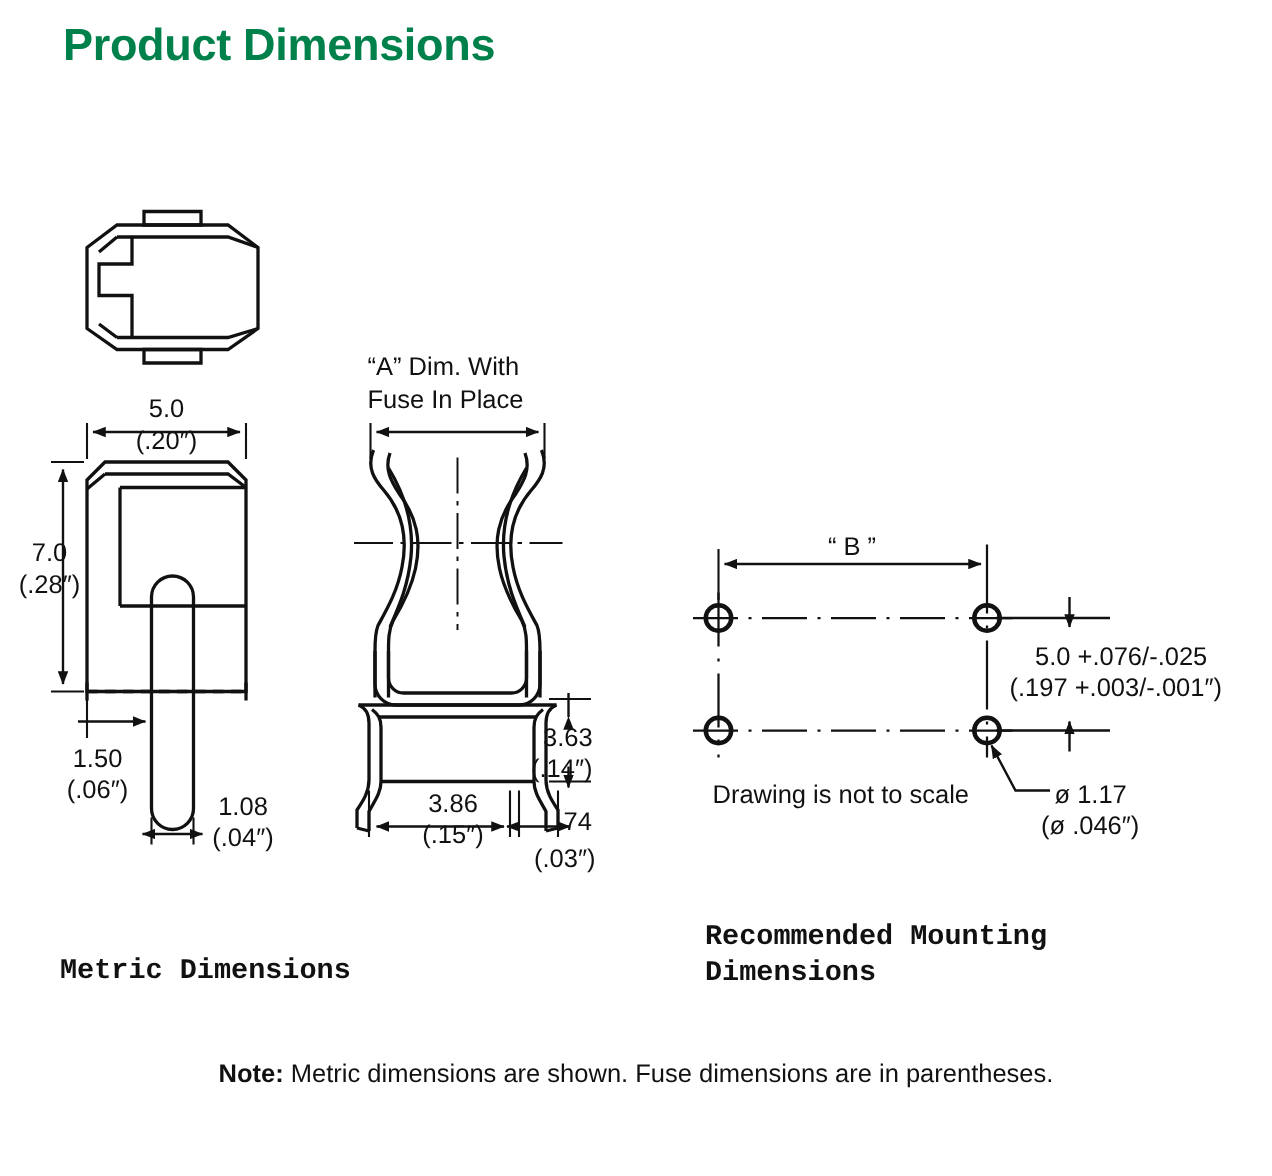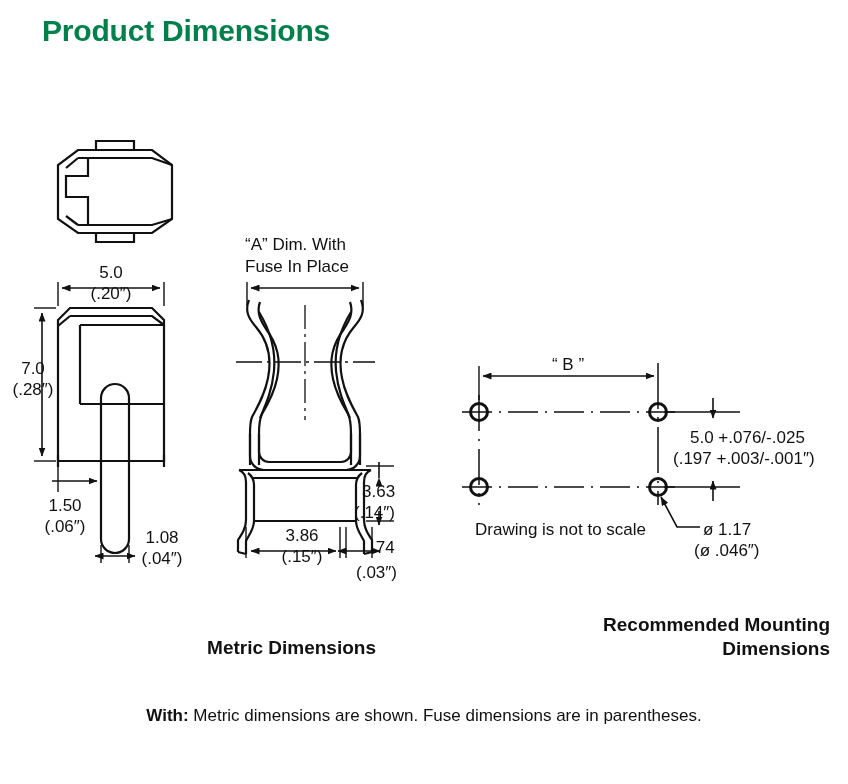--- a/index.html
+++ b/index.html
@@ -29,23 +29,24 @@
     font-weight: bold;
     letter-spacing: -0.2px;
     color: #00804a;
     white-space: nowrap;
   }
   .caption {
     position: absolute;
     font-size: 19px;
     font-weight: bold;
     color: #111111;
-    text-align: right;
+    text-align: left;
     white-space: pre-line;
     line-height: 1.25;
+    font-family: Liberation Mono, monospace;
   }
   #caption-device {
     left: 40px;
     top: 636px;
     width: 336px;
   }
   #caption-mounting {
     left: 470px;
     top: 613px;
     width: 360px;
@@ -273,16 +274,16 @@
 
     </g>
   </svg>
 
   <div class="caption" id="caption-device">Metric Dimensions</div>
 
   <div class="caption" id="caption-mounting">Recommended Mounting
 Dimensions</div>
 
   <div id="note-line">
-    <span class="note-label">With:</span><span> Metric dimensions are shown. Fuse dimensions are in parentheses.</span>
+    <span class="note-label">Note:</span><span> Metric dimensions are shown. Fuse dimensions are in parentheses.</span>
   </div>
 
 </div>
 
 </body></html>

